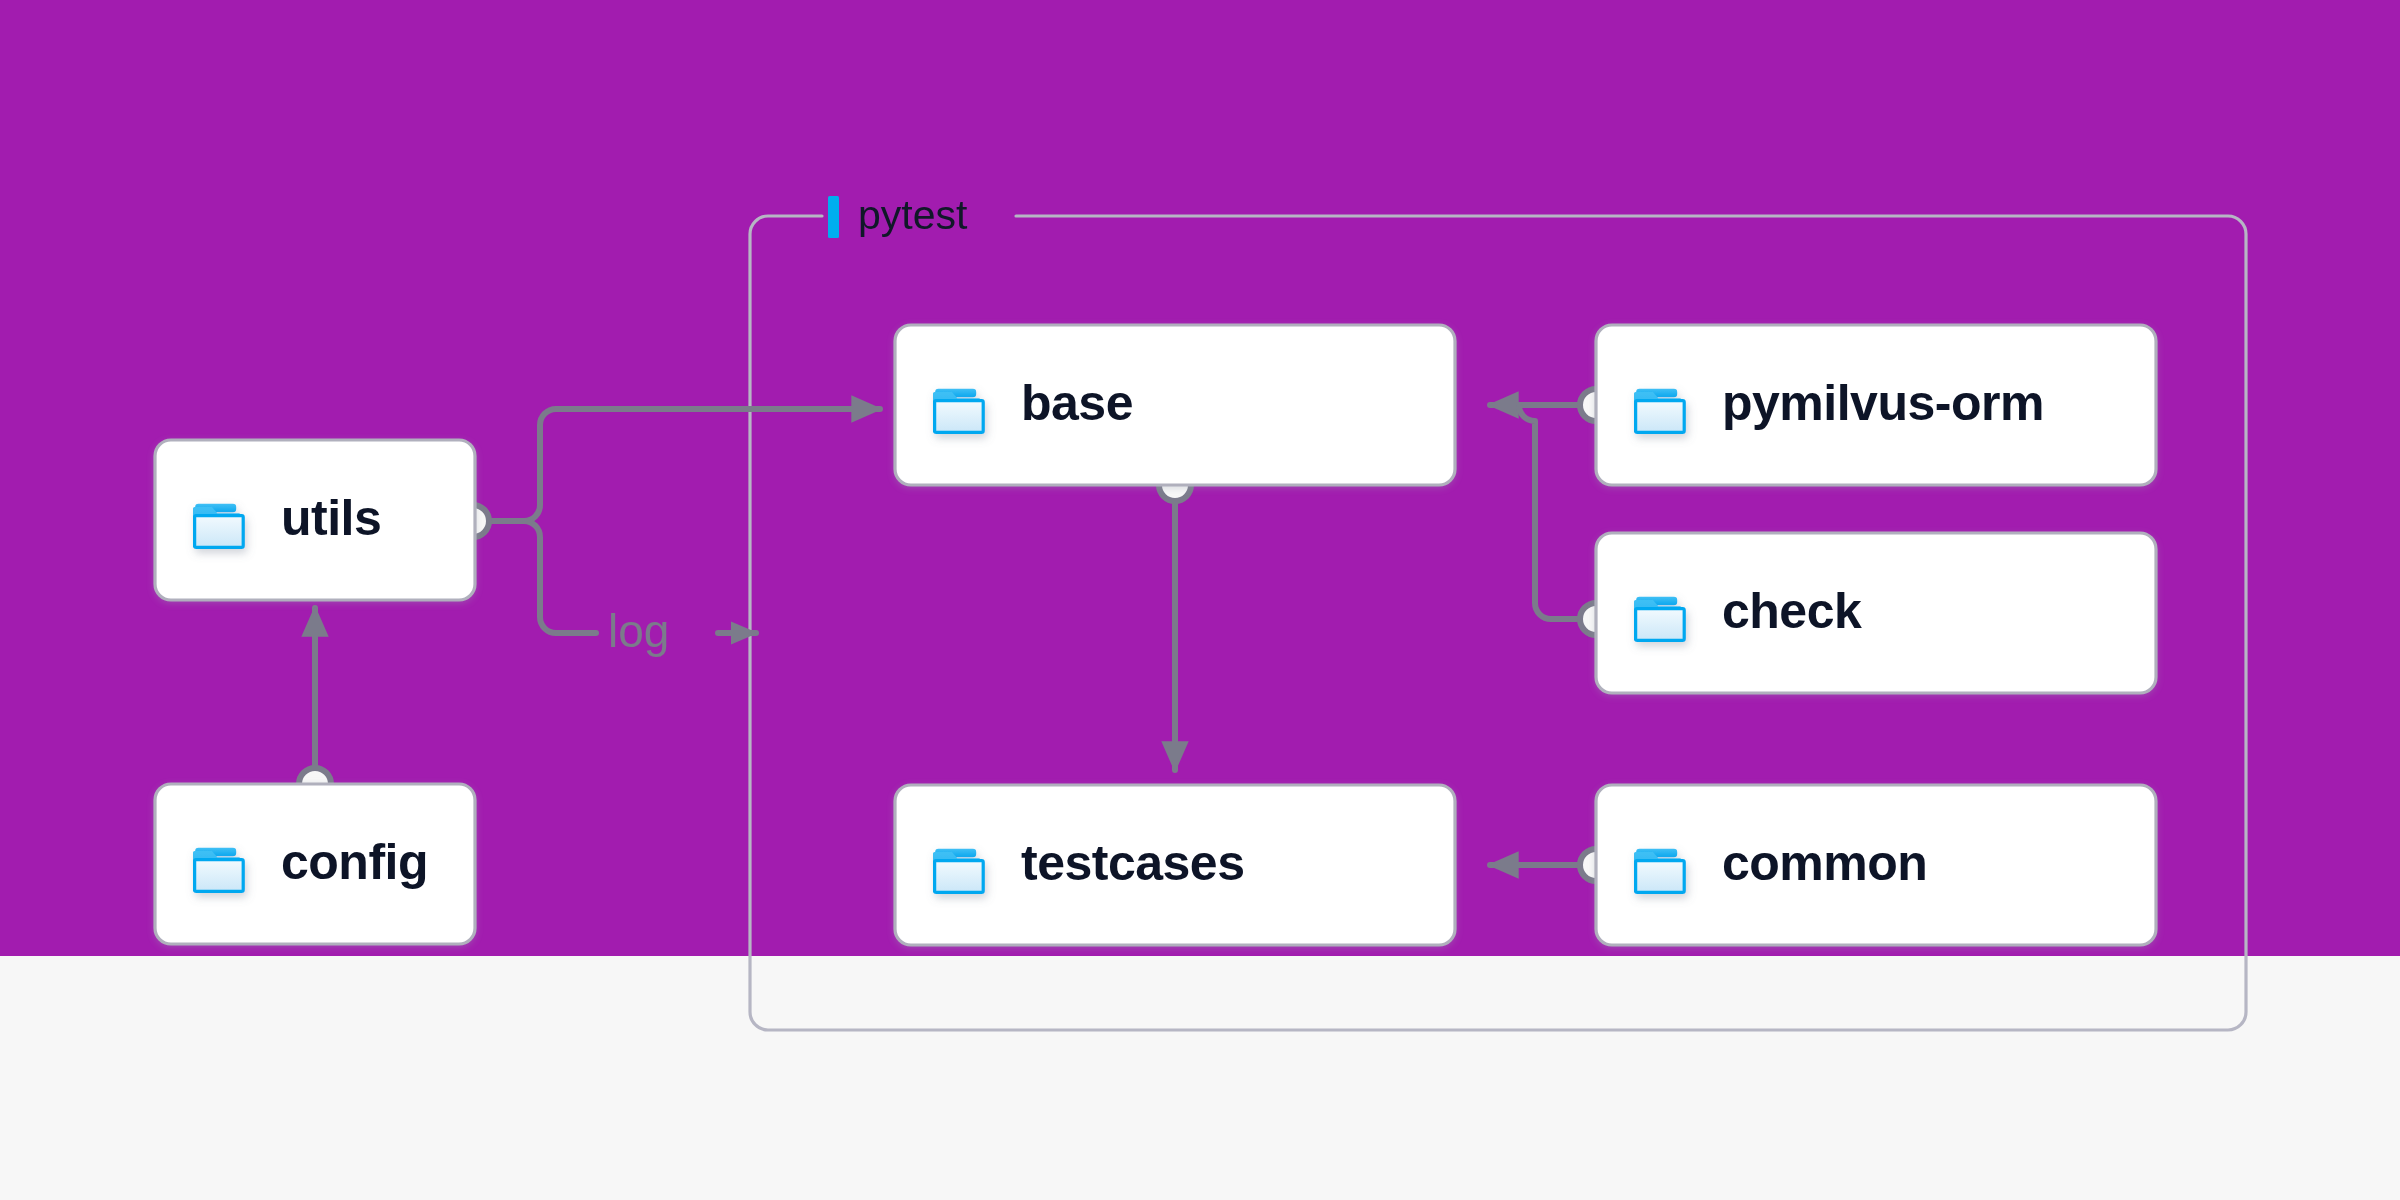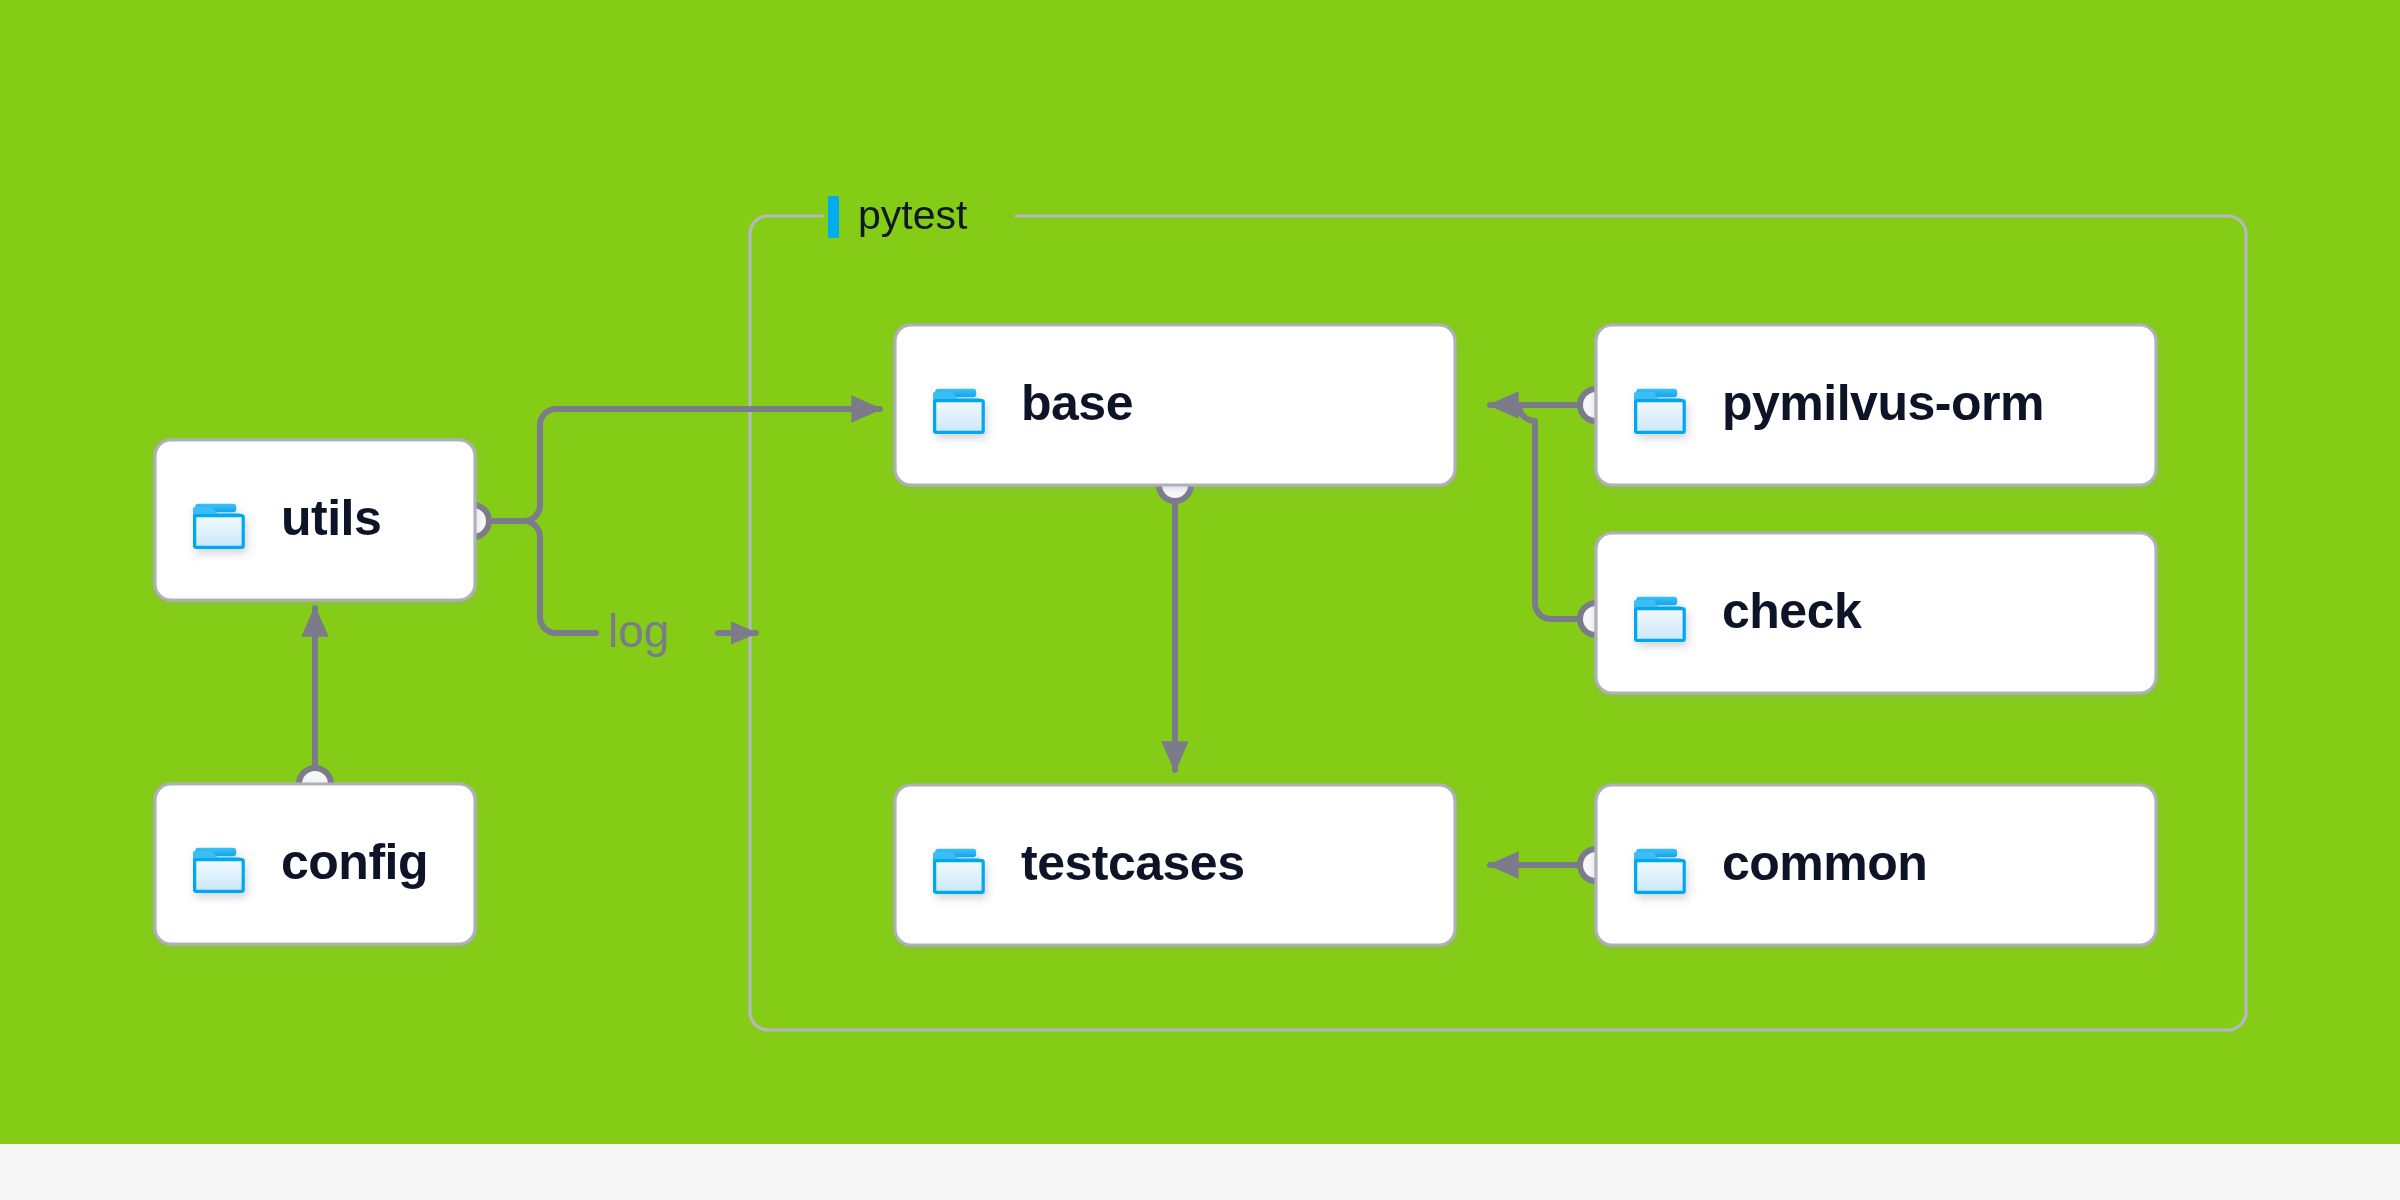--- a/index.html
+++ b/index.html
@@ -9,22 +9,22 @@
   }
   body {
     width: 2400px;
     height: 1200px;
     overflow: hidden;
     font-family: "Liberation Sans", sans-serif;
   }
   #canvas {
     position: relative;
     width: 2400px;
-    height: 1144px;
-    background: #84cc16;
+    height: 956px;
+    background: #a21caf;
   }
   svg.layer {
     position: absolute;
     top: 0;
     left: 0;
     width: 2400px;
     height: 1200px;
   }
   .node-label {
     font-family: "Liberation Sans", sans-serif;

